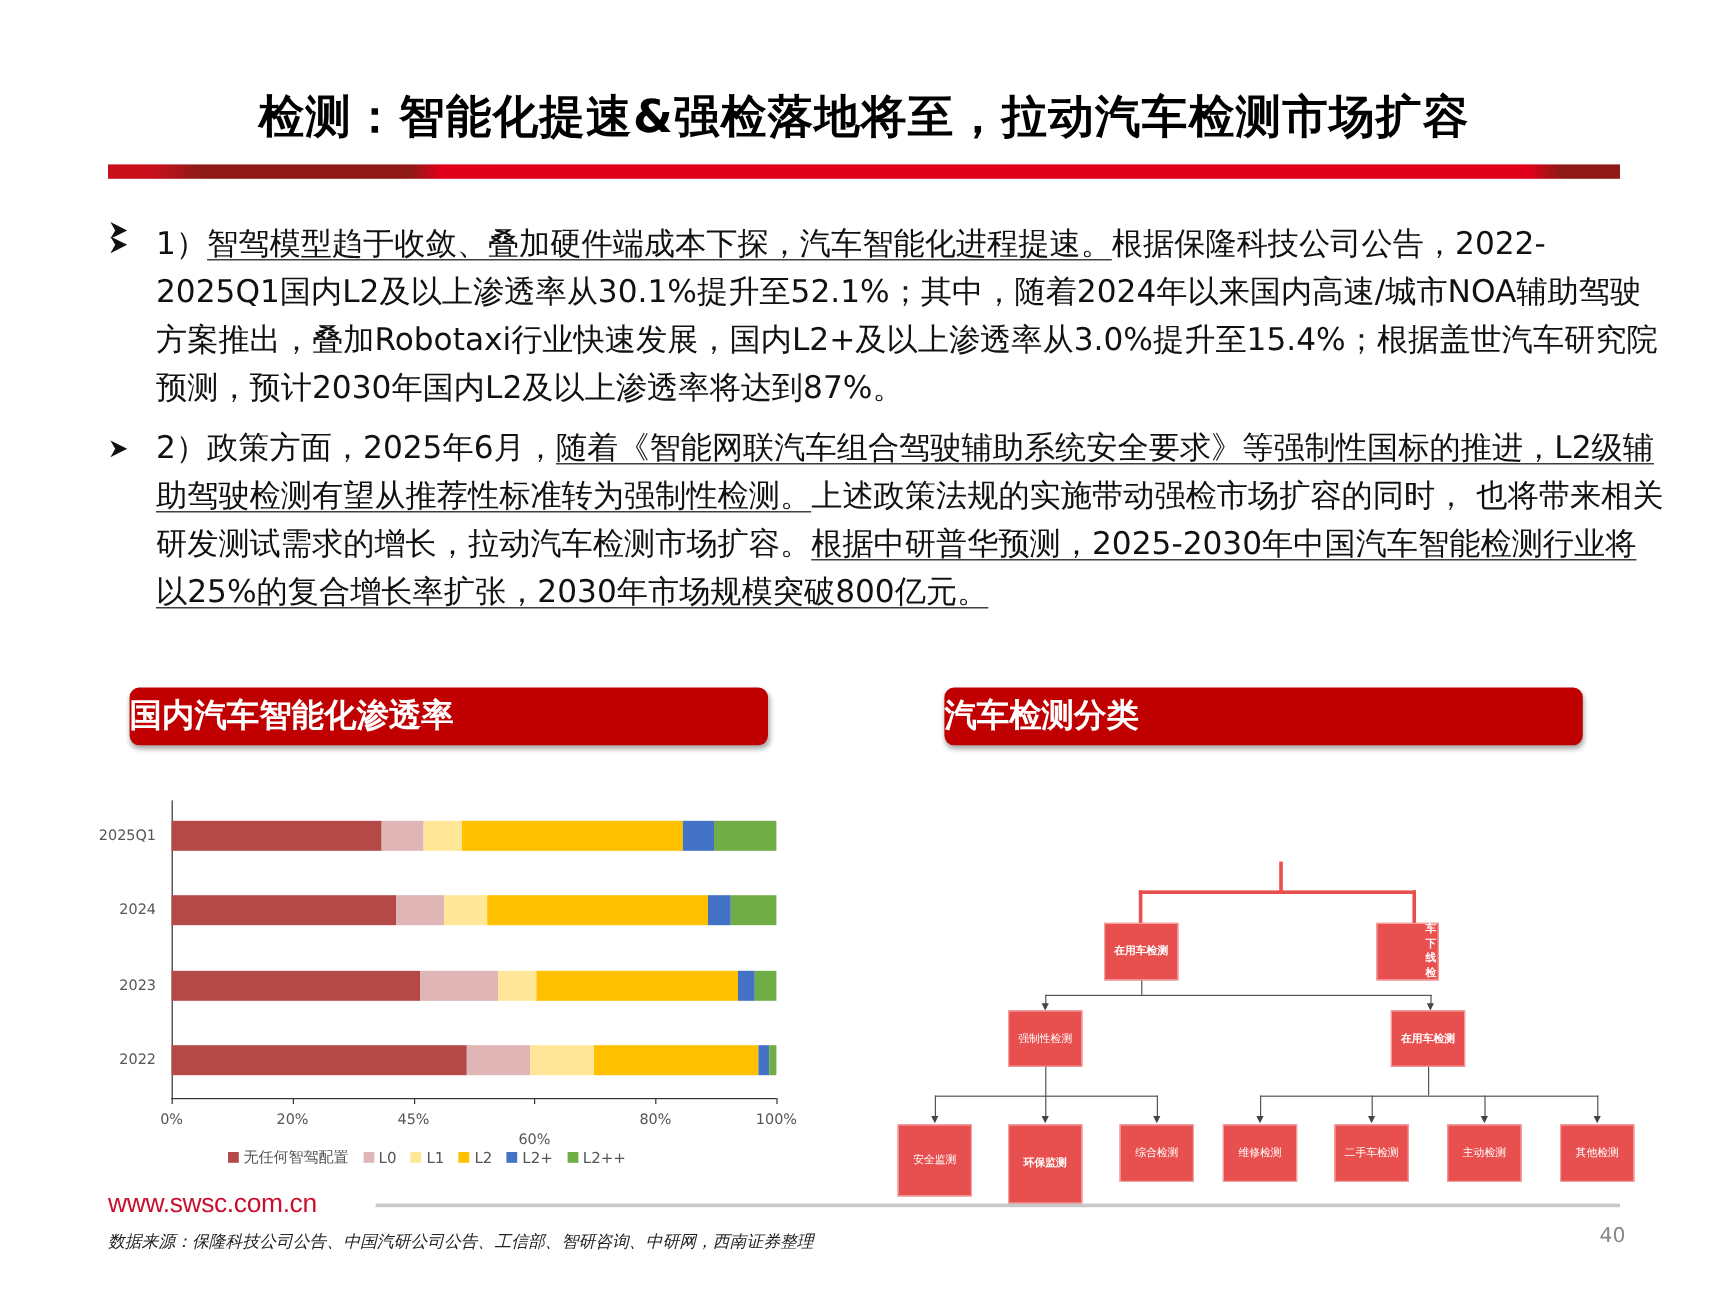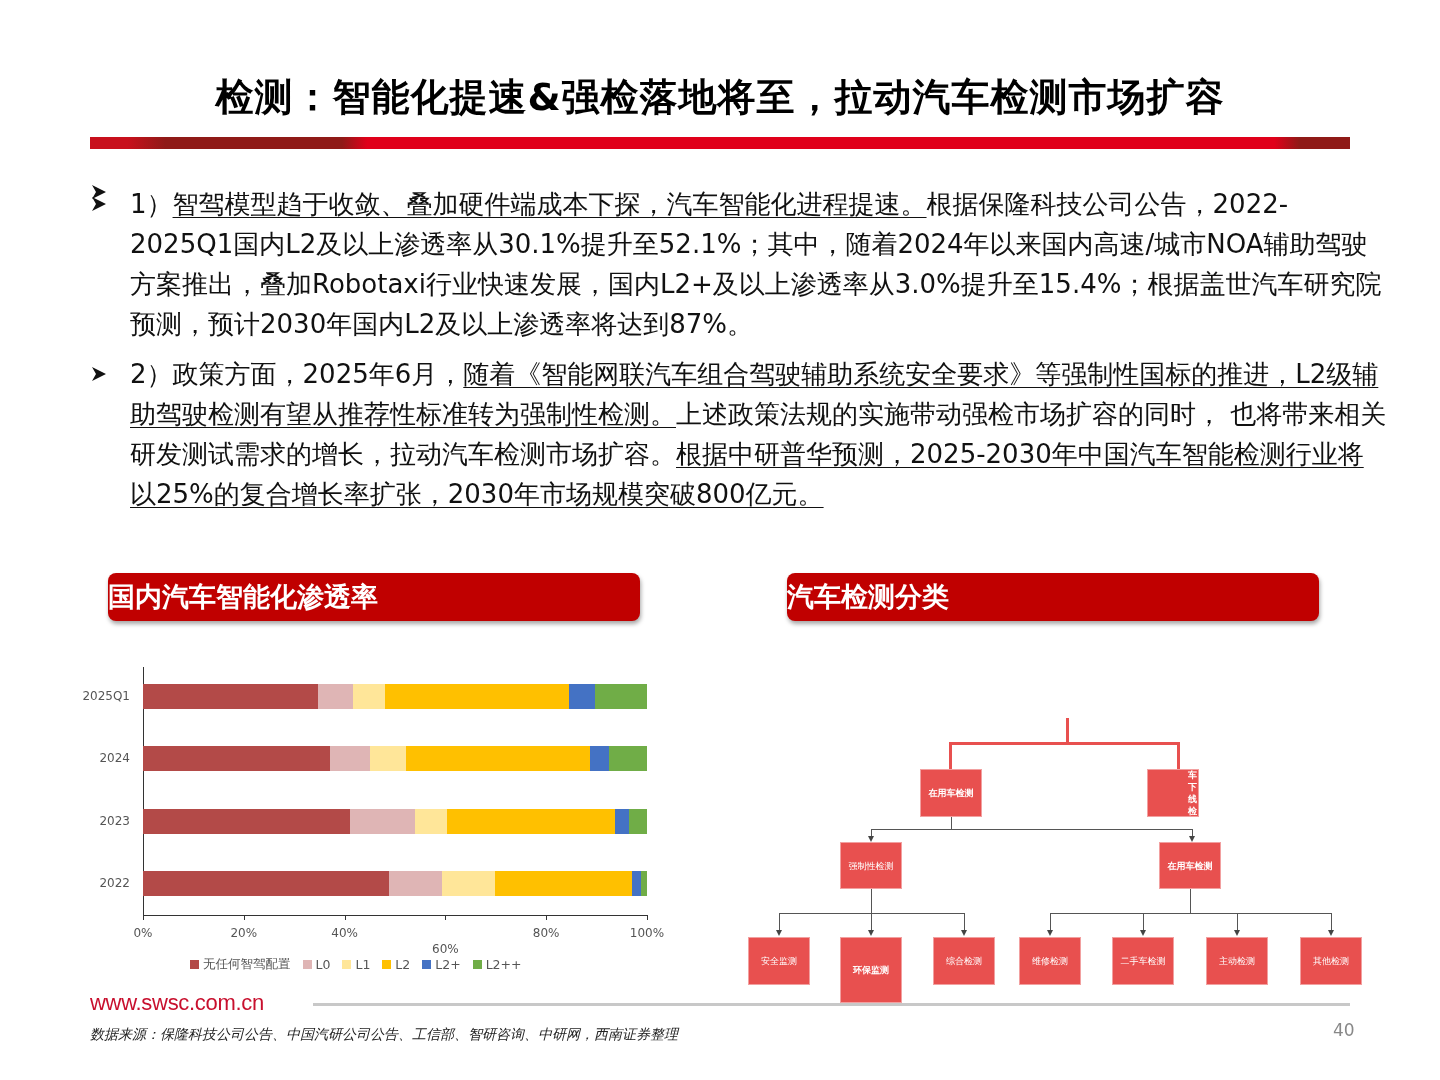--- a/index.html
+++ b/index.html
@@ -136,21 +136,21 @@
         <div class="seg" style="width: 9.072px; background: rgb(68, 114, 196);"></div>
         <div class="seg" style="width: 6.048px; background: rgb(112, 173, 71);"></div>
       </div>
     </div>
   <div id="xticks">
       <div class="tick" style="left: 83px;"></div>
       <div class="xlabel" style="left: 83px;">0%</div>
       <div class="tick" style="left: 183.8px;"></div>
       <div class="xlabel" style="left: 183.8px;">20%</div>
       <div class="tick" style="left: 284.6px;"></div>
-      <div class="xlabel" style="left: 284.6px;">40%</div>
+      <div class="xlabel" style="left: 284.6px;">45%</div>
       <div class="tick" style="left: 385.4px;"></div>
       <div class="xlabel" style="left: 385.4px; margin-top: 16px;">60%</div>
       <div class="tick" style="left: 486.2px;"></div>
       <div class="xlabel" style="left: 486.2px;">80%</div>
       <div class="tick" style="left: 587px;"></div>
       <div class="xlabel" style="left: 587px;">100%</div>
     </div>
   <div class="legend" id="legend">
       <div class="legend-item">
         <span class="legend-swatch" style="background: rgb(179, 74, 72);"></span>
@@ -216,21 +216,21 @@
   <div class="line grey-line" style="left:320px; top:273px; width:282px; height:1px;"></div>
   <div class="line grey-line" style="left:320px; top:273px; width:1px; height:17px;"></div>
   <div class="line grey-line" style="left:413px; top:273px; width:1px; height:17px;"></div>
   <div class="line grey-line" style="left:507px; top:273px; width:1px; height:17px;"></div>
   <div class="line grey-line" style="left:601px; top:273px; width:1px; height:17px;"></div>
   <div class="arrowhead" style="left:317px; top:290px;"></div>
   <div class="arrowhead" style="left:410px; top:290px;"></div>
   <div class="arrowhead" style="left:504px; top:290px;"></div>
   <div class="arrowhead" style="left:598px; top:290px;"></div>
 
-  <div class="node light" style="left:18px; top:297px; width:62px; height:48px;">安全监测</div>
+  <div class="node light" style="left:18px; top:297px; width:62px; height:60px;">安全监测</div>
   <div class="node" style="left:110px; top:297px; width:62px; height:66px;">环保监测</div>
   <div class="node light" style="left:203px; top:297px; width:62px; height:48px;">综合检测</div>
   <div class="node light" style="left:289px; top:297px; width:62px; height:48px;">维修检测</div>
   <div class="node light" style="left:382px; top:297px; width:62px; height:48px;">二手车检测</div>
   <div class="node light" style="left:476px; top:297px; width:62px; height:48px;">主动检测</div>
   <div class="node light" style="left:570px; top:297px; width:62px; height:48px;">其他检测</div>
 </div>
 
 <div class="footer-url">www.swsc.com.cn</div>
 <div class="footer-line"></div>

